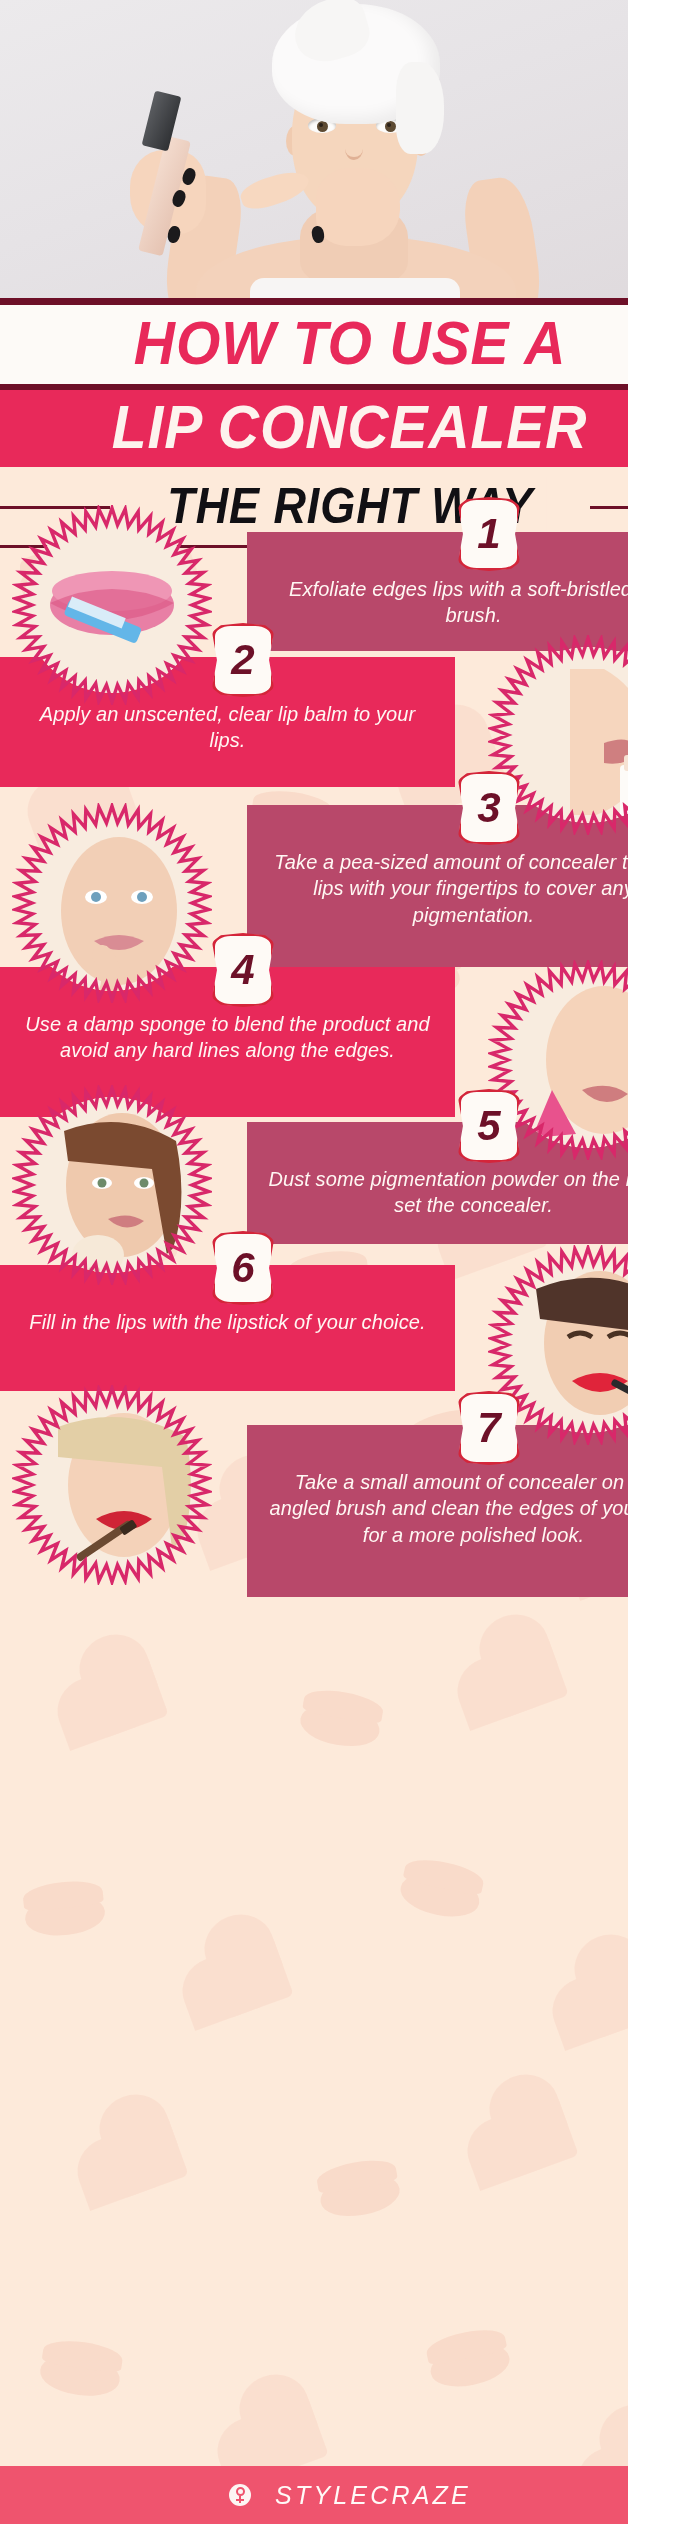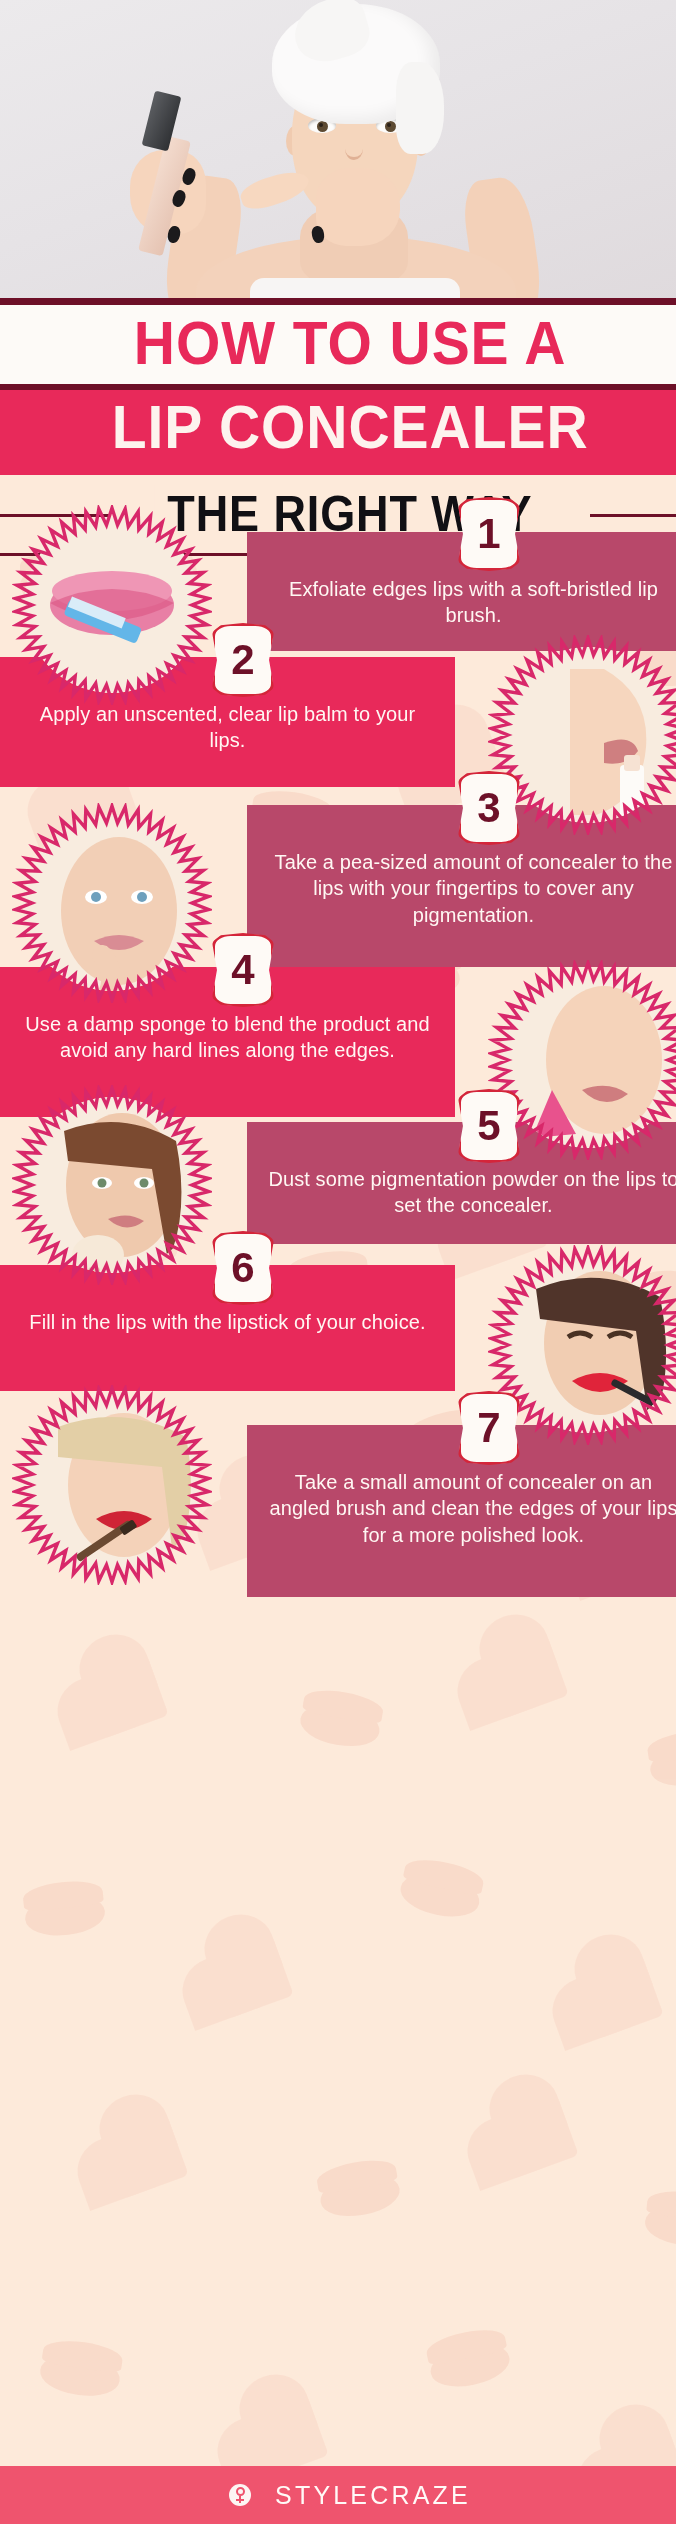--- a/index.html
+++ b/index.html
@@ -3,24 +3,25 @@
 <meta charset="utf-8">
 <style>
   * { box-sizing: border-box; margin: 0; padding: 0; }
   html, body {
     width: 700px;
     background: #ffffff;
     font-family: "Liberation Sans", sans-serif;
   }
   .page {
     position: relative;
-    width: 676px;
+    width: 628px;
     height: 2524px;
     overflow: hidden;
     background: #0f172a;
+    font-style: italic;
   }
 
   
   .bg-pattern {
     position: absolute;
     left: 0; top: 505px;
     width: 700px; height: 2019px;
     background-color: #fdeada;
     overflow: hidden;
     z-index: 0;
@@ -180,21 +181,21 @@
     letter-spacing: 1px;
     color: #e8295a;
     transform: scaleX(.92);
     display: inline-block;
     line-height: .98;
   }
   .title-rule-mid { width: 700px; height: 6px; background: #6d1028; }
   .title-line2 {
     background: #e8295a;
     text-align: center;
-    padding: 7px 0 17px;
+    padding: 7px 0 9px;
   }
   .title-line2 span {
     font-family: "Liberation Sans Narrow","Liberation Sans", sans-serif;
     font-weight: 700;
     font-size: 62px;
     letter-spacing: 1px;
     color: #fdf3ee;
     transform: scaleX(.92);
     display: inline-block;
     line-height: .98;

